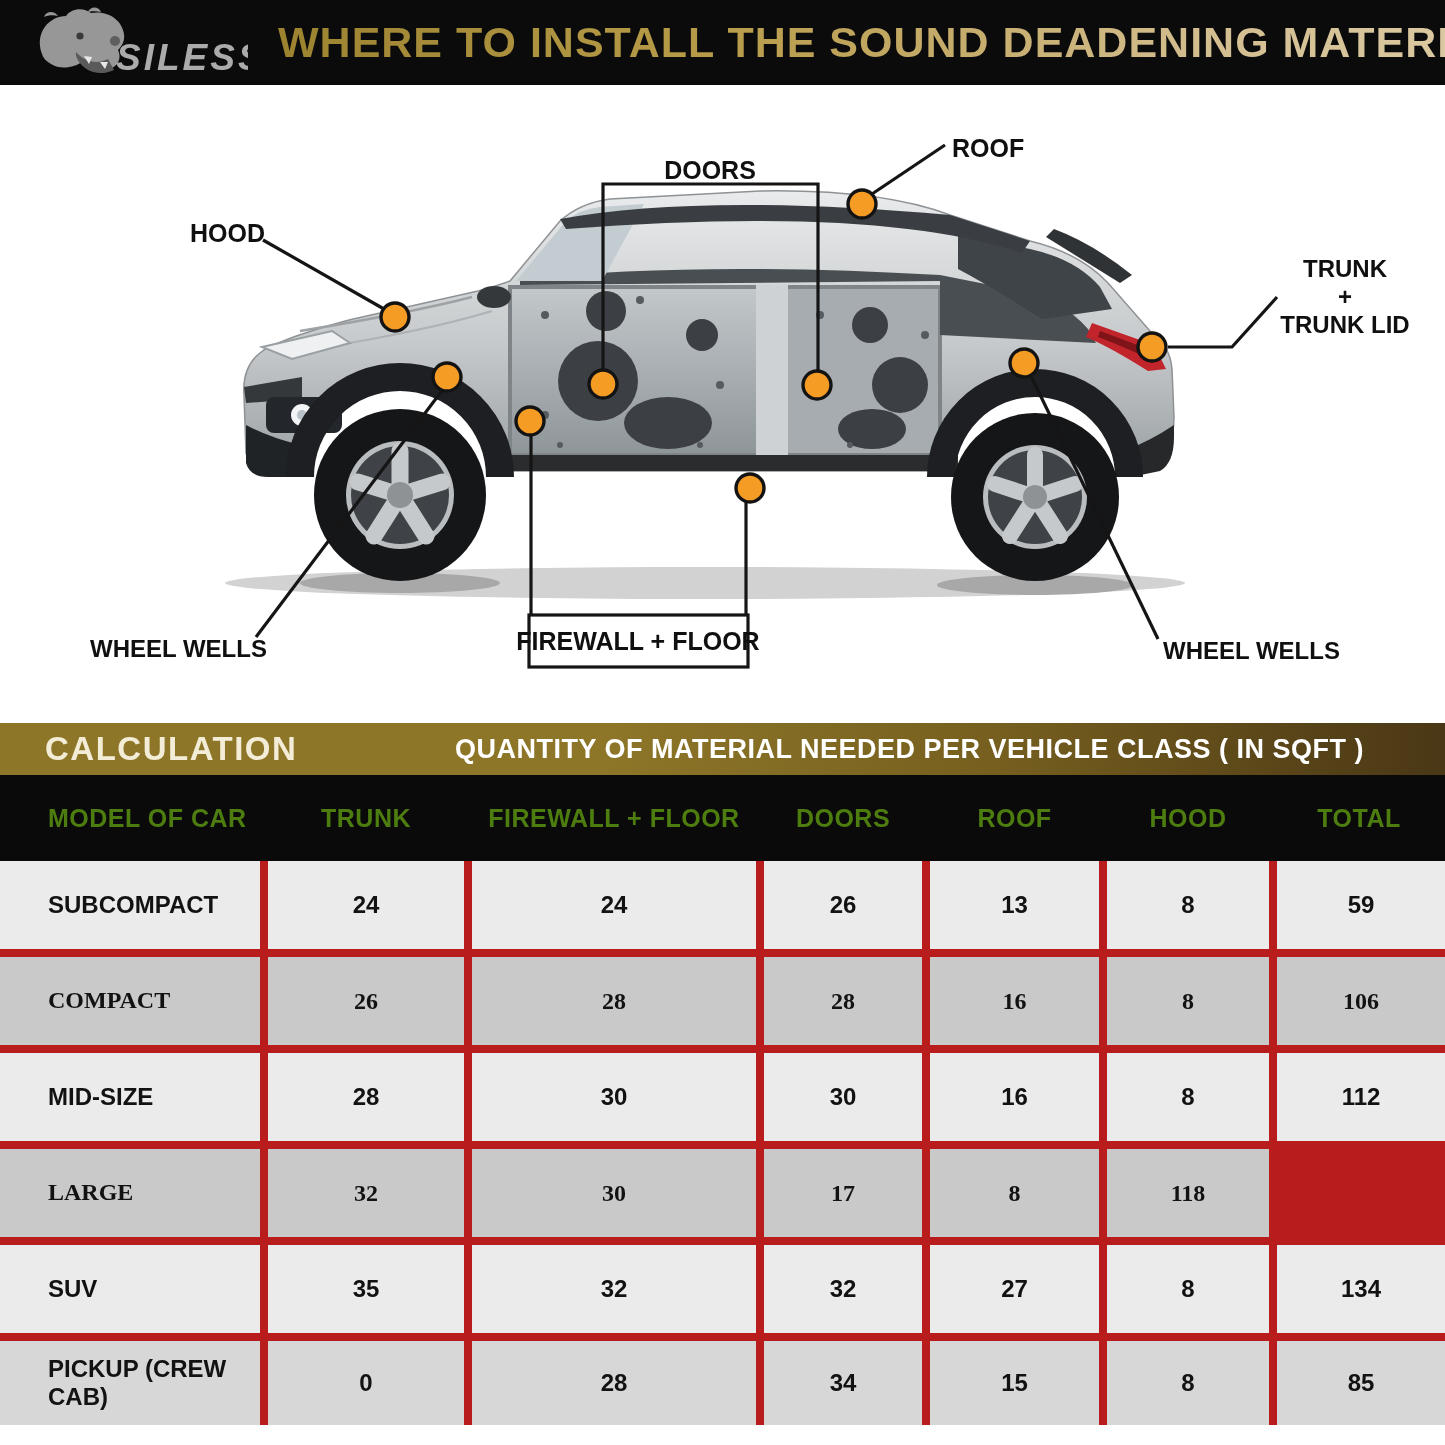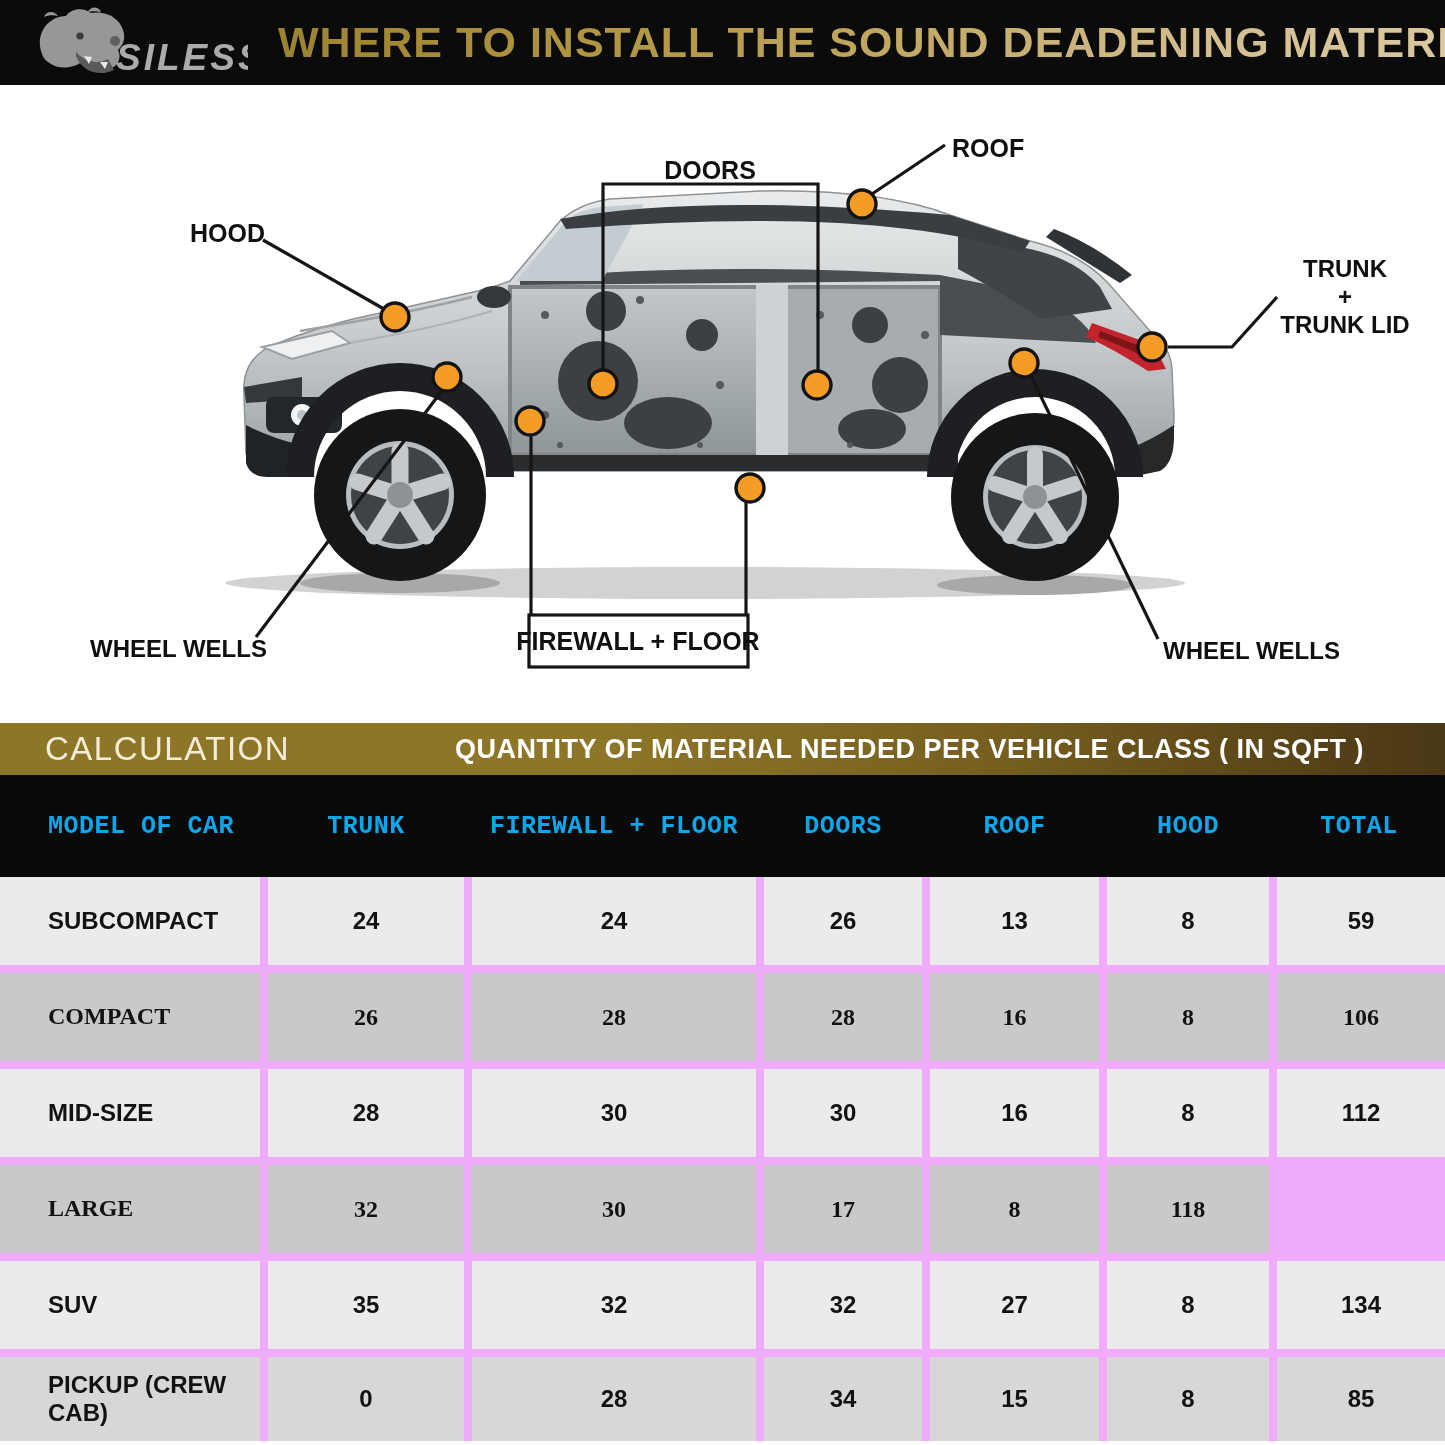--- a/index.html
+++ b/index.html
@@ -16,30 +16,30 @@
 
   
   .diagram{position:relative;width:1445px;height:638px;background:#ffffff;}
   .diagram svg{display:block;}
   .ann-text{font-weight:bold;fill:#101010;}
   .ann-line{stroke:#151515;stroke-width:3.2;fill:none;}
 
   
   .goldbar{height:52px;display:flex;align-items:center;
            background:linear-gradient(90deg,#8d7628 0%,#8d7628 42%,#77601f 68%,#4a3715 100%);}
-  .calc-title{flex:0 0 345px;padding-left:45px;color:#f3ecd6;font-size:33px;font-weight:normal;letter-spacing:1.5px;}
+  .calc-title{flex:0 0 345px;padding-left:45px;color:#f3ecd6;font-size:33px;font-weight:bold;letter-spacing:1.5px;}
   .calc-subtitle{flex:1;text-align:center;color:#ffffff;font-size:27px;font-weight:bold;letter-spacing:0.5px;padding-right:16px;white-space:nowrap;}
 
   
   .tbl{background:#0a0a0a;}
-  .thead{height:102px;display:grid;grid-template-columns:264px 204px 292px 166px 177px 170px 172px;
-         align-items:center;color:#0ea5e9;font-size:25px;font-weight:bold;letter-spacing:0.5px;font-family:Liberation Mono, monospace;}
+  .thead{height:86px;display:grid;grid-template-columns:264px 204px 292px 166px 177px 170px 172px;
+         align-items:center;color:#4d7c0f;font-size:25px;font-weight:bold;letter-spacing:0.5px;}
   .thead .h-first{padding-left:48px;text-align:left;}
   .thead div{text-align:center;}
-  .tbody{display:flex;flex-direction:column;gap:8px;background:#f0abfc;}
+  .tbody{display:flex;flex-direction:column;gap:8px;background:#b91c1c;}
   .trow{height:88px;display:grid;grid-template-columns:260px 196px 284px 158px 169px 162px 168px;column-gap:8px;}
   .trow:last-child{height:84px;}
   .trow .cell{display:flex;align-items:center;justify-content:center;
               font-size:24px;font-weight:bold;color:#121212;}
   .trow .model{justify-content:flex-start;padding-left:48px;font-size:24px;line-height:1.15;
                text-align:left;padding-right:10px;}
   .r-light .cell{background:#ebebeb;}
   .r-dark .cell{background:#c9c9c9;font-family:Liberation Serif, serif;}
   .r-dark2 .cell{background:#d7d7d7;}
 </style>

